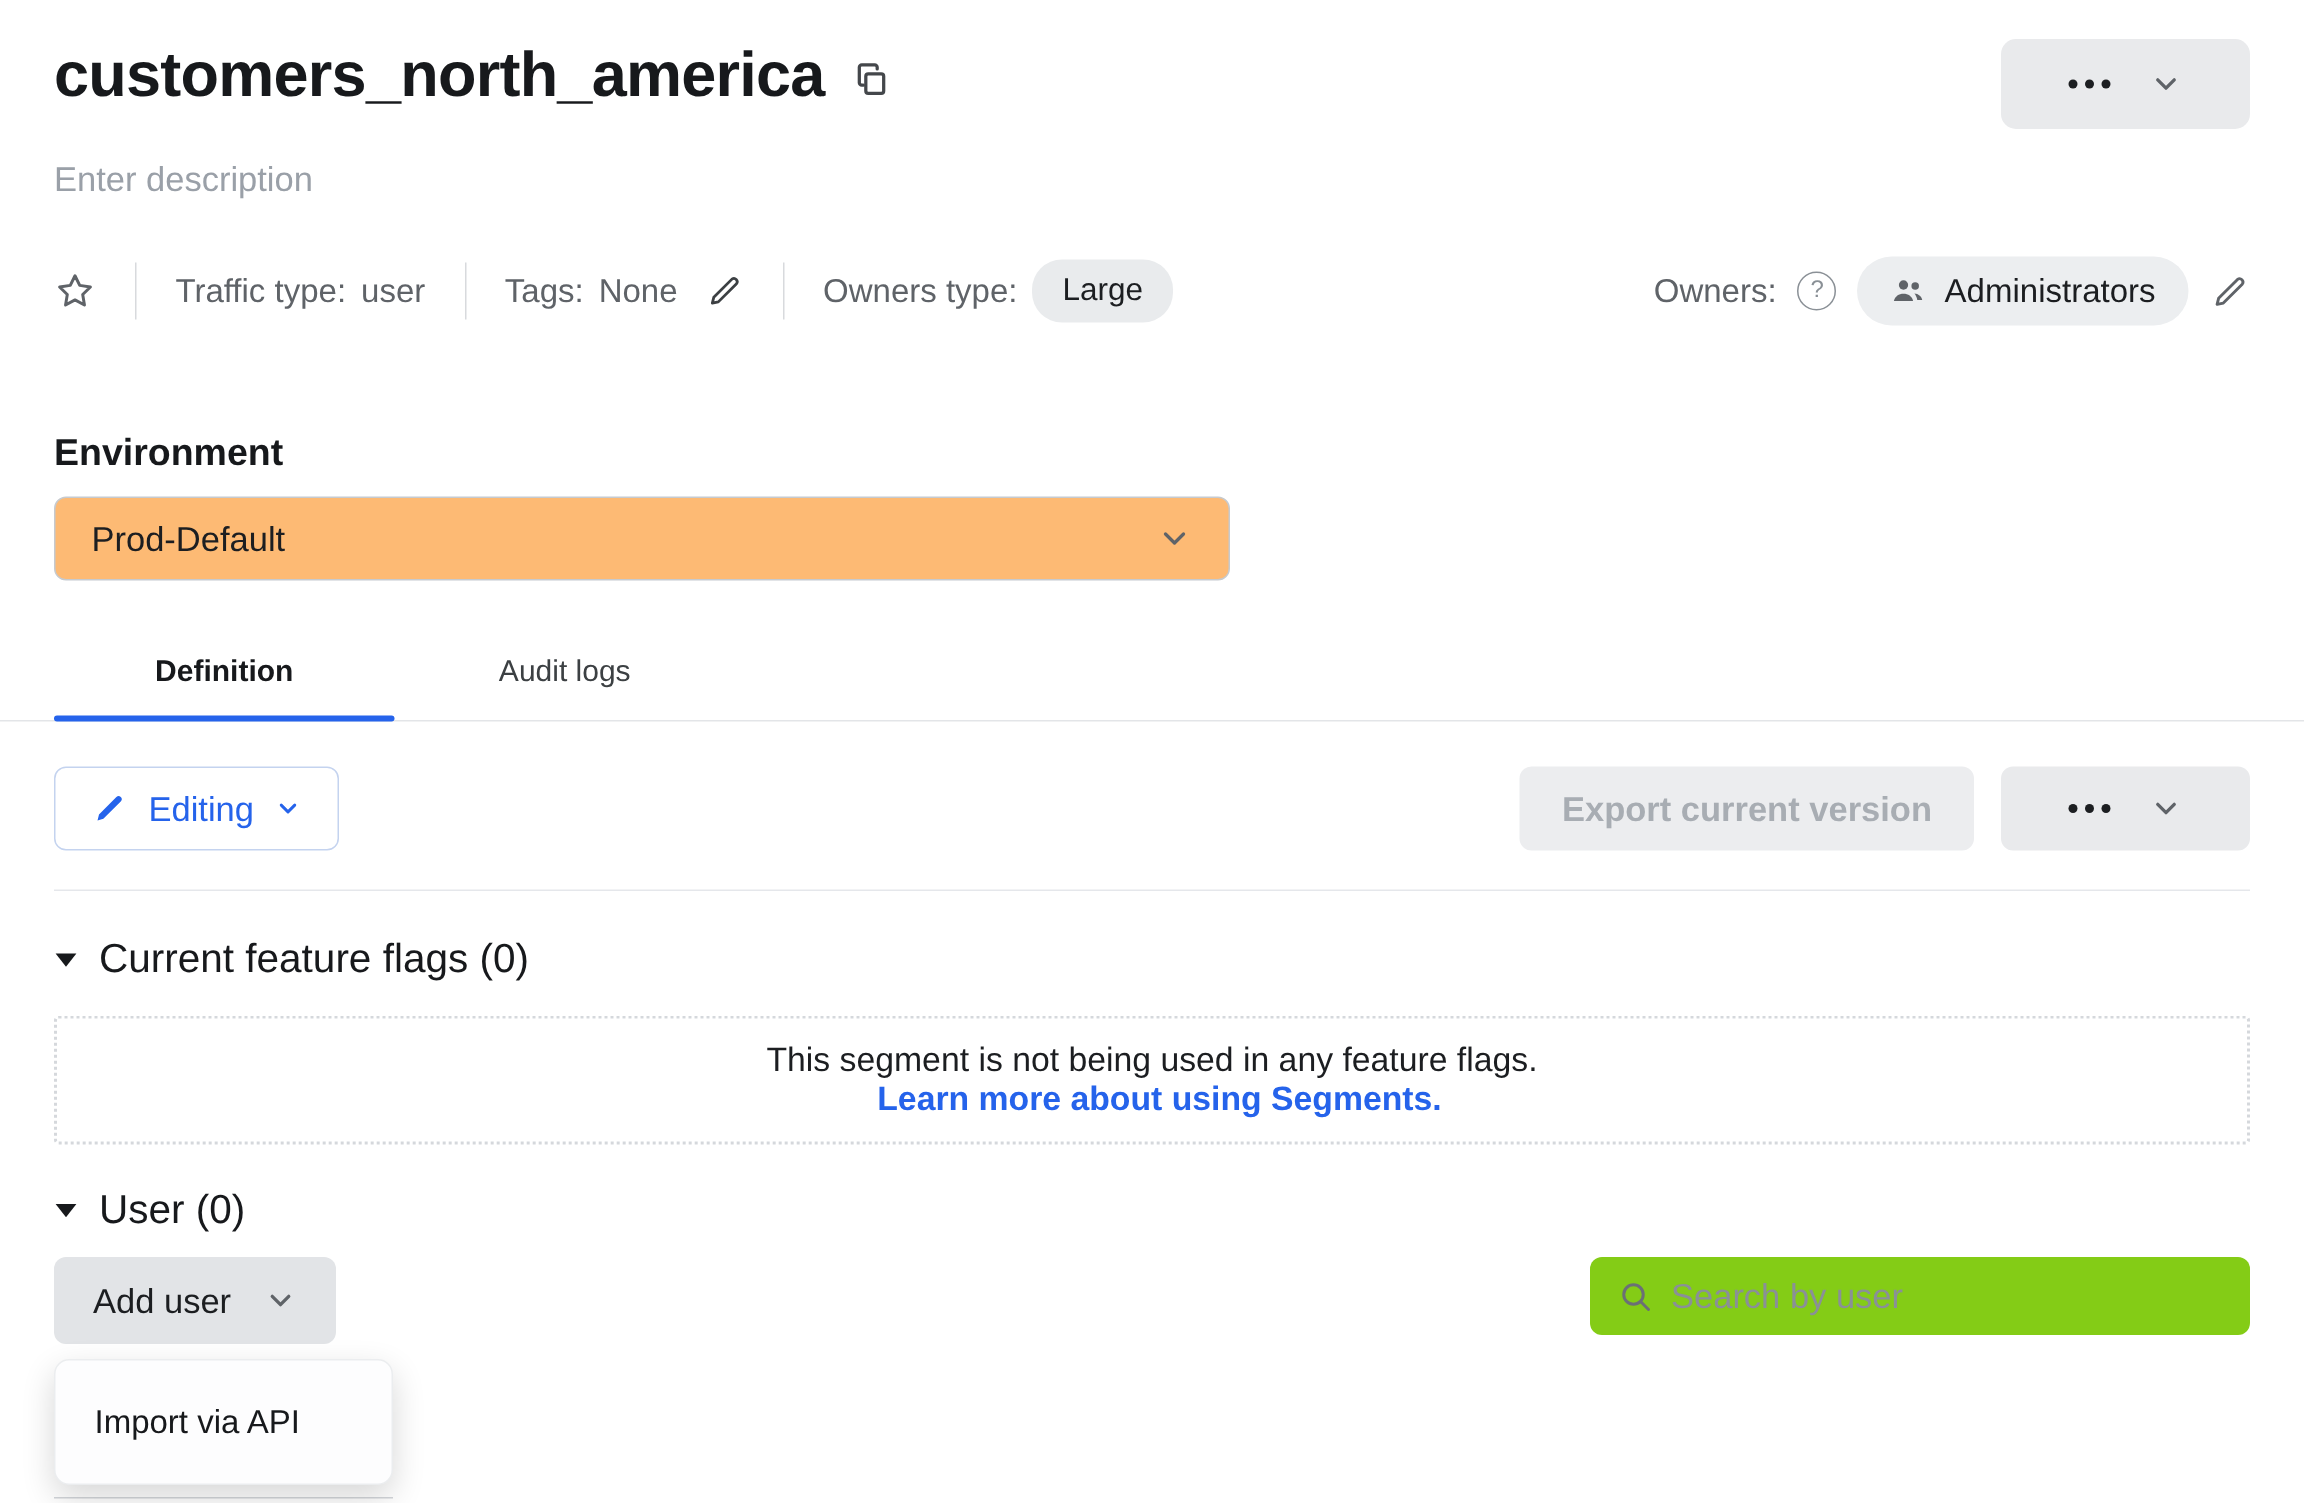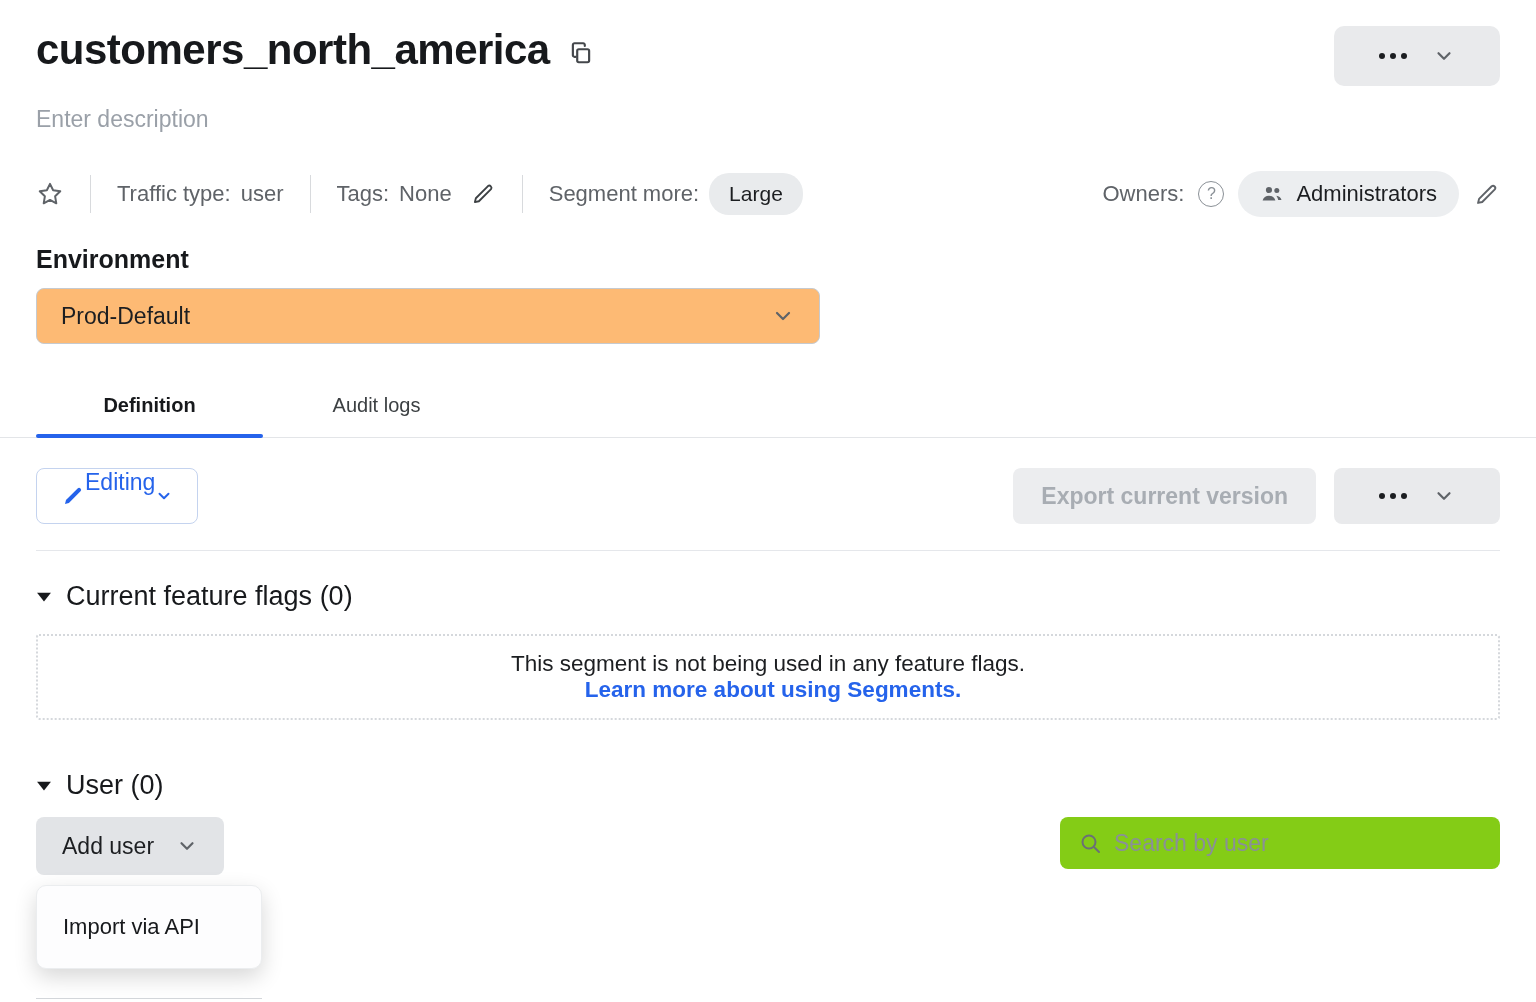--- a/index.html
+++ b/index.html
@@ -36,56 +36,56 @@
   .pill { background: #e9ebed; border-radius: 20px; padding: 9px 20px; color: #1c1e21; font-size: 21px; }
   .owners-cluster { margin-left: auto; display: flex; align-items: center; gap: 14px; }
   .help-circle { width: 26px; height: 26px; border: 1.6px solid #8a9096; border-radius: 50%;
                  display: inline-flex; align-items: center; justify-content: center;
                  font-size: 16px; color: #8a9096; cursor: pointer; }
   .help-circle::after { content: "?"; }
   .owners-pill { background: #eceef0; border-radius: 24px; padding: 10px 22px; display: flex;
                  align-items: center; gap: 12px; color: #1c1e21; font-size: 22px; cursor: pointer; }
 
   
-  .env-label { margin-top: 28px; font-size: 25px; font-weight: 700; color: #17191c; }
+  .env-label { margin-top: 71px; font-size: 25px; font-weight: 700; color: #17191c; }
   .select { margin-top: 14px; width: 784px; height: 56px; border: 1px solid #c6cacf; border-radius: 8px;
             display: flex; align-items: center; justify-content: space-between; padding: 0 24px;
             font-size: 23px; color: #1c1e21; cursor: pointer; background: #fdba74; }
   .select .icon { color: #5f6368; }
 
   
   .tabs { margin-top: 36px; display: flex; gap: 0; border-bottom: 1px solid #e3e5e8;
           margin-left: -36px; margin-right: -36px; padding: 0 36px; }
   .tab { font-size: 20px; color: #3c4043; padding: 14px 0 20px 0; width: 227px; text-align: center;
          cursor: pointer; position: relative; font-weight: 500; }
   .tab.active { color: #17191c; font-weight: 700; }
   .tab.active::after { content: ""; position: absolute; left: 0; right: 0; bottom: -1px; height: 4px;
                        background: #2563eb; border-radius: 2px; }
 
   
   .toolbar { margin-top: 30px; display: flex; align-items: center; justify-content: space-between; }
   .editing-btn { height: 56px; border: 1.5px solid #c4d3ef; border-radius: 8px; background: #fff;
-                 display: inline-flex; gap: 0; padding: 0 24px;
+                 display: inline-flex; align-items: center; gap: 14px; padding: 0 24px;
                  color: #2563eb; font-size: 23px; font-weight: 500; cursor: pointer; font-family: inherit; }
   .editing-btn .icon { color: #2563eb; }
   .toolbar-right { display: flex; align-items: center; gap: 18px; }
   .export-btn { height: 56px; background: #ecedef; border: none; border-radius: 8px; padding: 0 28px;
                 font-size: 23px; font-weight: 700; color: #a8adb3; cursor: default; font-family: inherit; }
   .btn-kebab.small { width: 166px; height: 56px; border-radius: 8px; }
   .toolbar-divider { margin: 26px -0px 0 0; border: none; border-top: 1px solid #e5e7eb; }
 
   
   .section-header { display: flex; align-items: center; gap: 14px; font-size: 27px; color: #17191c; cursor: pointer; }
   .section-header .caret { color: #17191c; }
   .ff-header { margin-top: 30px; }
   .dotted-box { margin-top: 22px; border: 2px dotted #d5d8dc; border-radius: 3px; height: 86px;
                 display: flex; align-items: center; justify-content: center; font-size: 22.5px; color: #1c1e21; flex-direction: column; }
   .dotted-box a { color: #2563eb; font-weight: 700; text-decoration: none; margin-left: 10px; cursor: pointer; }
 
-  .user-header { margin-top: 50px; }
+  .user-header { margin-top: 28px; }
   .user-row { margin-top: 16px; display: flex; align-items: flex-start; justify-content: space-between; }
   .adduser-wrap { position: relative; }
   .adduser-btn { height: 58px; background: #e2e4e7; border: none; border-radius: 8px; padding: 0 26px;
                  display: inline-flex; align-items: center; gap: 22px; font-size: 23px; color: #1c1e21;
                  cursor: pointer; font-family: inherit; justify-content: center; }
   .menu { position: absolute; left: 0; top: calc(100% + 10px); width: 226px; background: #fdfdfe;
           border: 1px solid #ebedef; border-radius: 10px;
           box-shadow: 0 8px 22px rgba(0,0,0,0.16); padding: 6px 0; z-index: 5; }
   .menu-item { font-size: 22px; color: #17191c; padding: 22px 26px; cursor: pointer; border-radius: 8px; }
 
@@ -148,21 +148,21 @@
       <span>None</span>
       <span class="icon edit-ic">
         <svg width="26" height="26" viewBox="0 0 24 24" fill="none" stroke="currentColor" stroke-width="1.7" stroke-linejoin="round" stroke-linecap="round">
           <path d="M4.5 19.5l.9-3.6L16.6 4.7a2 2 0 0 1 2.8 2.8L8.2 18.7l-3.7.8z"></path>
         </svg>
       </span>
     </span>
     <span class="vdiv"></span>
 
     <span class="meta-item">
-      <span>Segment more:</span>
+      <span>Owners type:</span>
       <span class="pill">Large</span>
     </span>
 
     <span class="owners-cluster">
       <span>Owners:</span>
       <span class="help-circle"></span>
       <span class="owners-pill">
         <span class="icon">
           <svg width="24" height="24" viewBox="0 0 24 24" fill="currentColor">
             <circle cx="9" cy="8" r="3.1"></circle>

